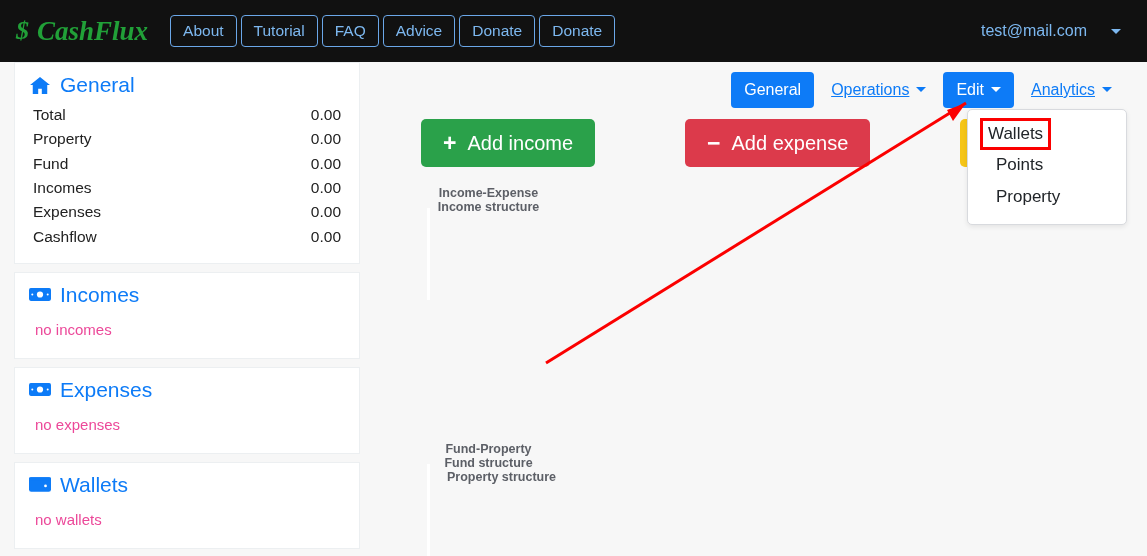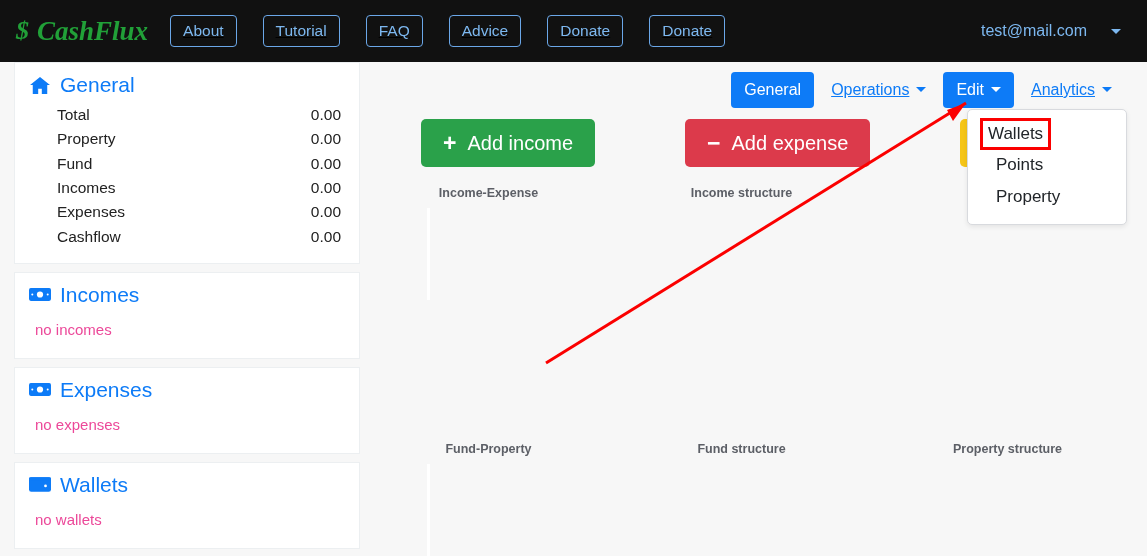--- a/index.html
+++ b/index.html
@@ -30,21 +30,21 @@
     color: #21a038;
     font-family: "Liberation Serif", serif;
     font-style: italic;
     font-weight: bold;
     font-size: 27px;
     margin-right: 22px;
     padding-left: 2px;
     white-space: nowrap;
   }
   .brand .dollar { font-size: 26px; }
-  .nav-links { display: flex; align-items: center; gap: 26px; text-decoration: underline; }
+  .nav-links { display: flex; align-items: center; gap: 4px; }
   .nav-btn {
     border: 1px solid #6ba7e8;
     border-radius: 4px;
     color: #7db8f0;
     background: transparent;
     font-size: 15.5px;
     padding: 6px 12px 7px;
     line-height: 1.1;
     white-space: nowrap;
     cursor: pointer;
@@ -97,21 +97,20 @@
     white-space: nowrap;
   }
   .card-title .ico { display: inline-flex; align-items: center; }
   .stat-row {
     display: flex;
     justify-content: space-between;
     align-items: baseline;
     font-size: 15.5px;
     color: #222;
     line-height: 1.57;
-    margin-left: 24px;
   }
   .stat-row .label { padding-left: 4px; }
   .stat-row .value { padding-right: 4px; }
   .empty-text {
     font-size: 15px;
     color: #ec4899;
     padding: 8px 0 6px 6px;
   }
 
   
@@ -197,20 +196,21 @@
     padding: 5px 7px;
     display: inline-block;
   }
 
   
   .charts-row {
     position: absolute;
     left: 0;
     width: 785px;
     display: flex;
+    flex-direction: column;
   }
   .charts-row.top { top: 124px; }
   .charts-row.bottom { top: 380px; }
   .chart-cell {
     width: 253px;
     position: relative;
   }
   .chart-cell:nth-child(1) { width: 253px; }
   .chart-cell:nth-child(2) { width: 253px; }
   .chart-cell:nth-child(3) { width: 279px; }

